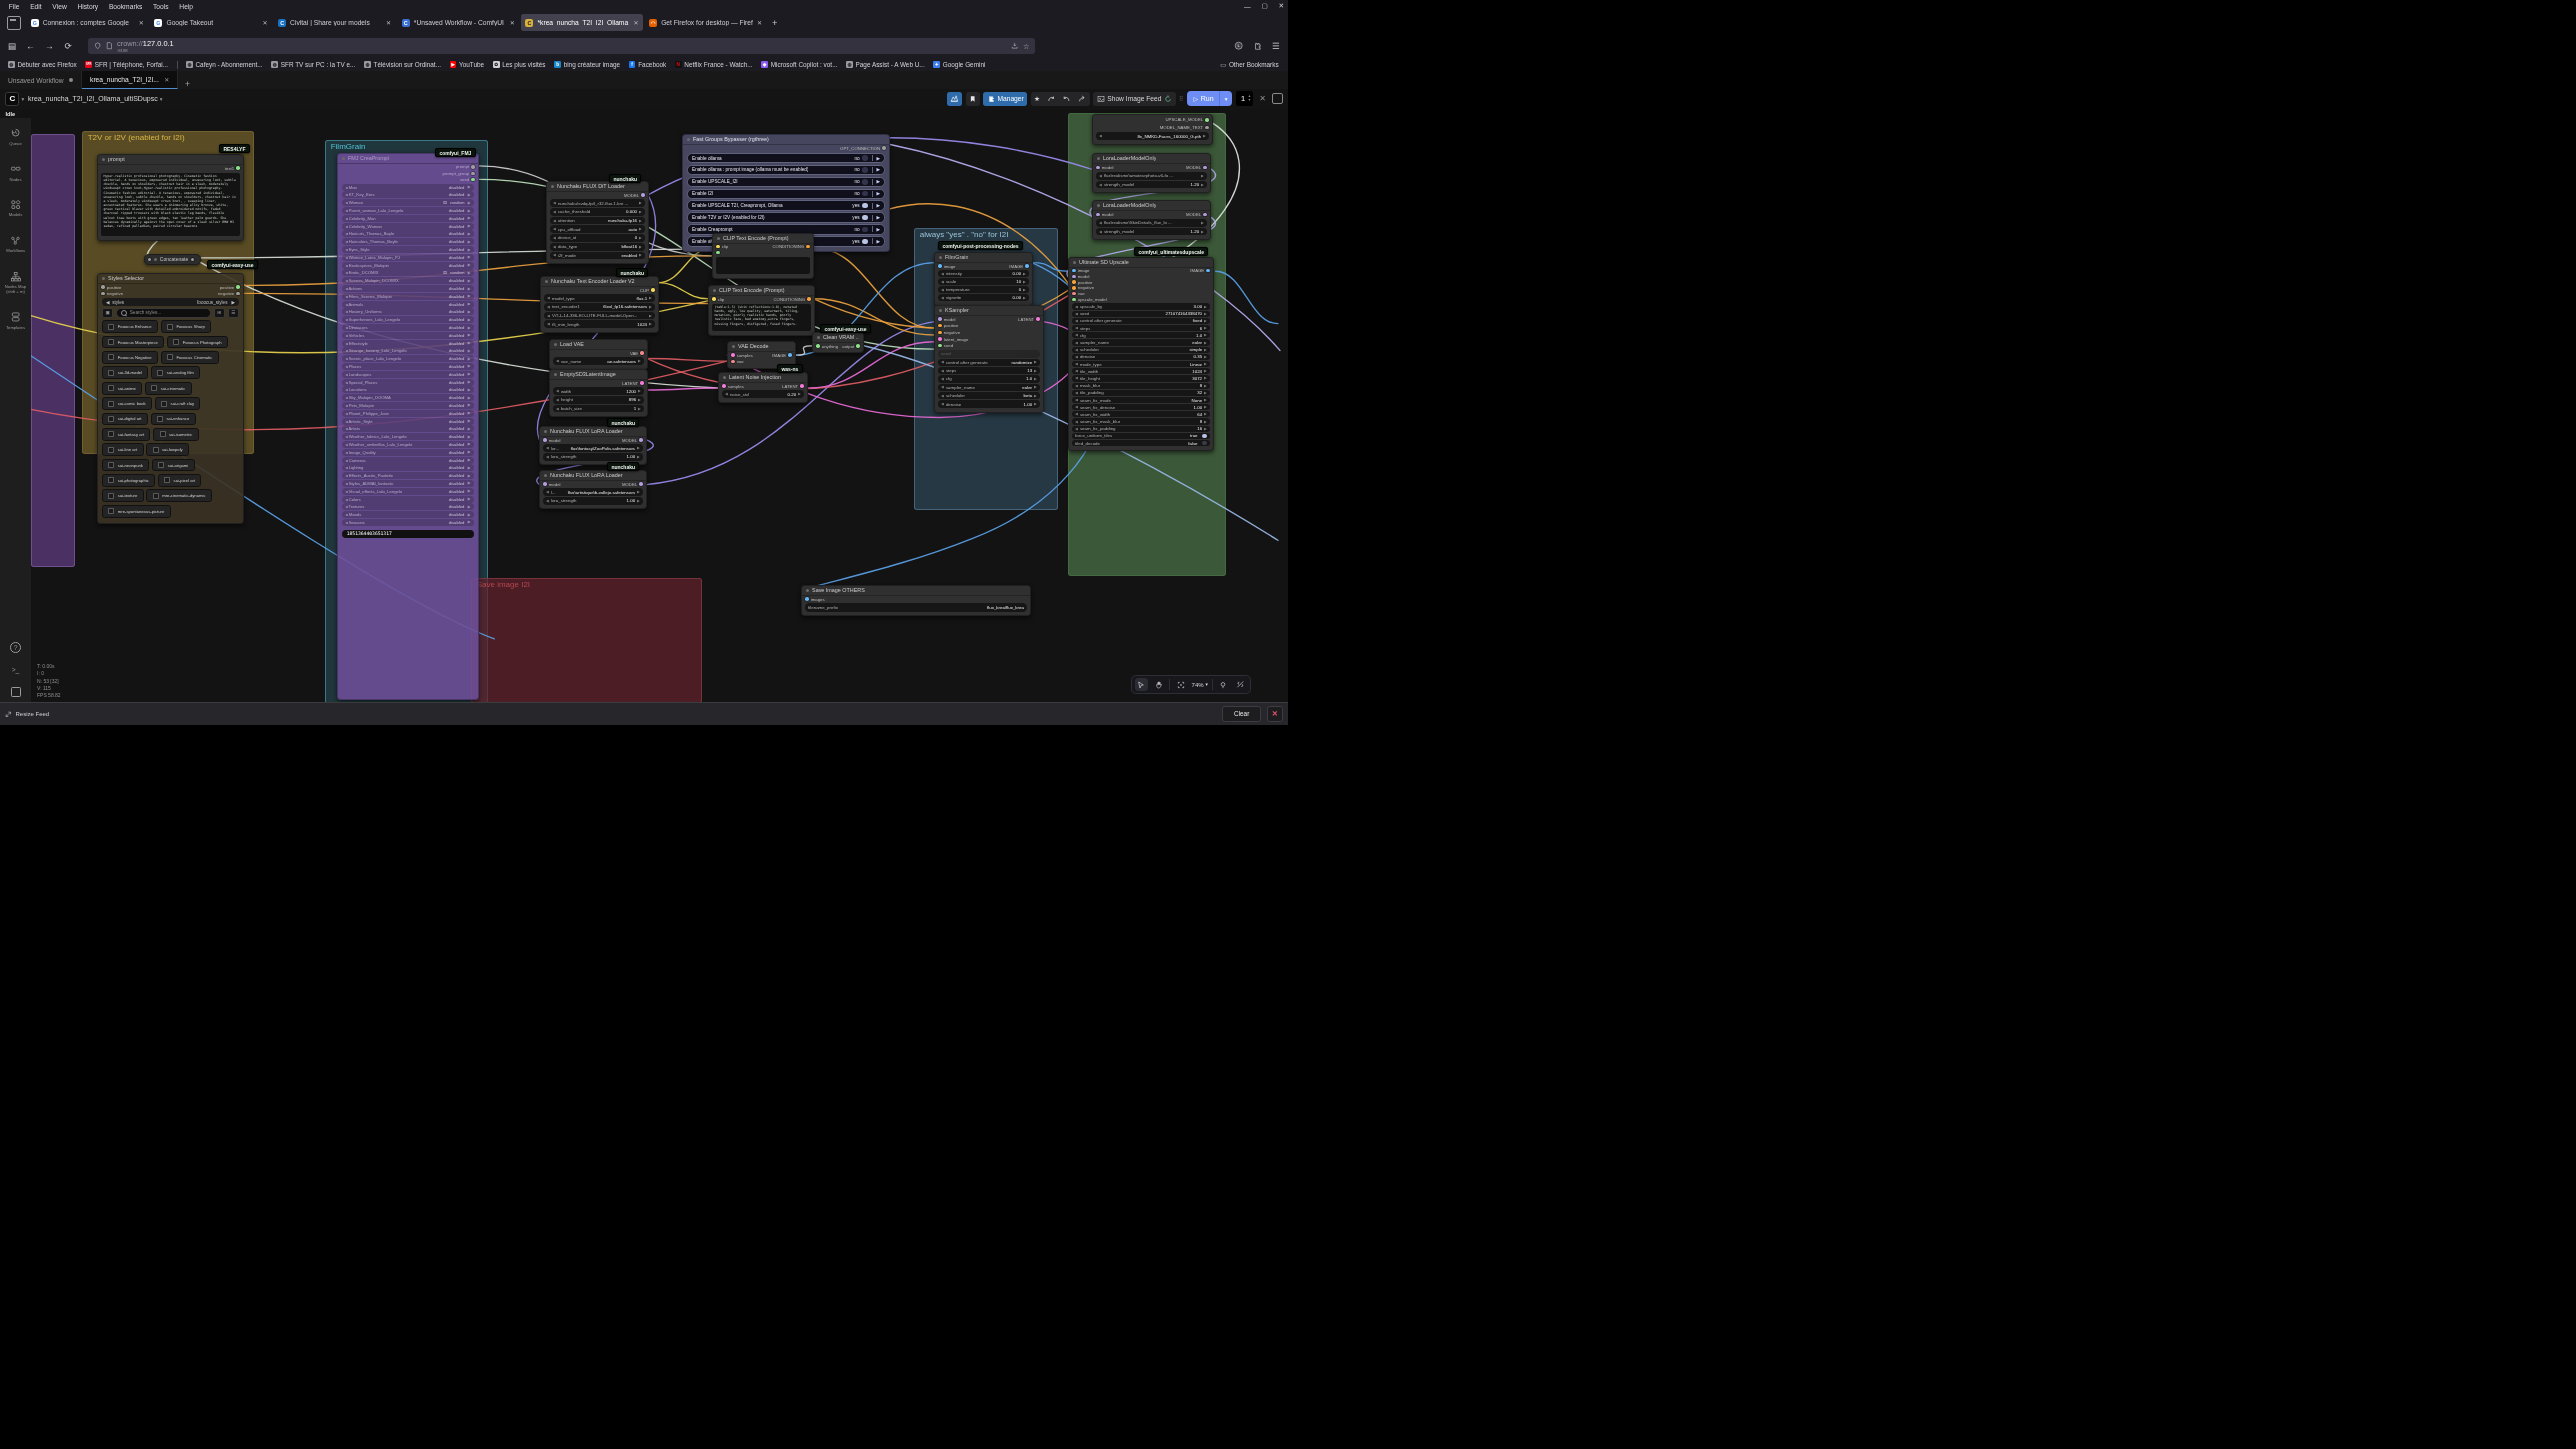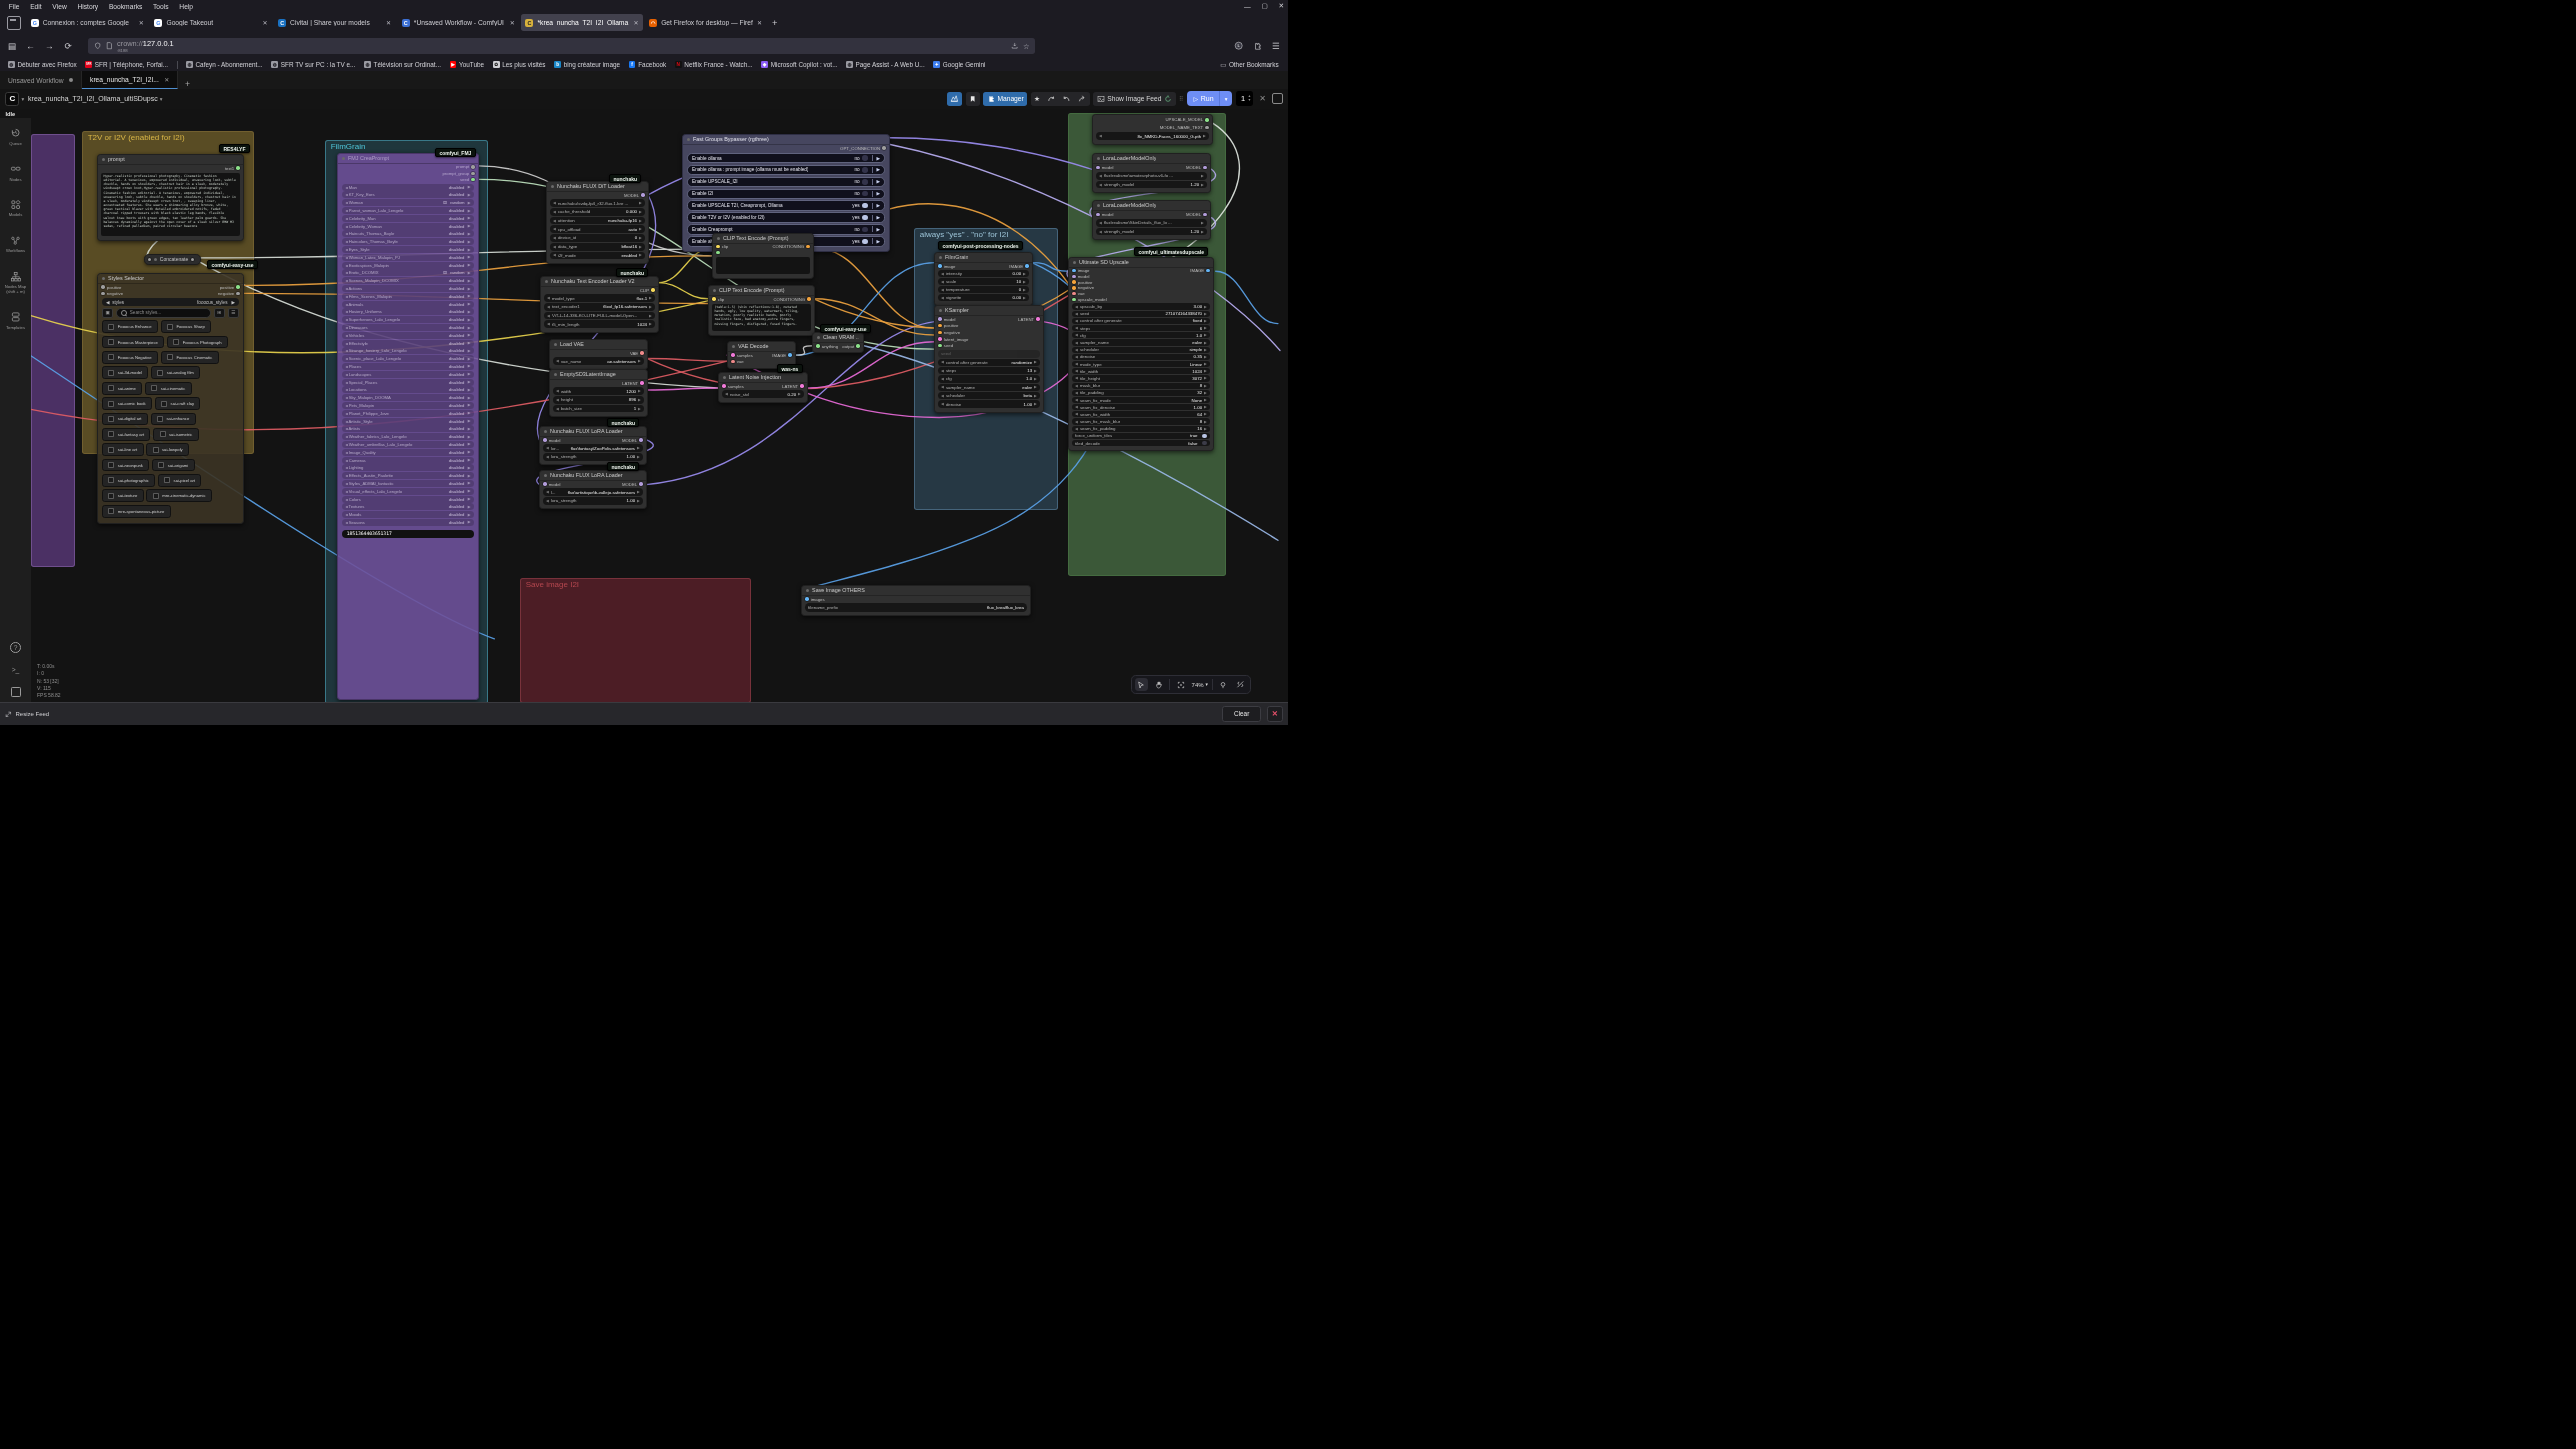--- a/index.html
+++ b/index.html
@@ -420,21 +420,21 @@
       <div class="group" style="left: 82px; top: 131px; width: 172px; height: 323px; background: rgba(96, 81, 38, 0.92); border: 0.7px solid rgba(120, 100, 50, 0.8);">
         <span class="gtitle" style="color: rgb(217, 182, 71);">T2V or I2V (enabled for I2I)</span>
       </div>
       <div class="group" style="left: 325px; top: 140px; width: 163px; height: 564px; background: rgba(42, 84, 94, 0.55); border: 0.7px solid rgba(70, 150, 170, 0.7);">
         <span class="gtitle" style="color: rgb(79, 195, 214);">FilmGrain</span>
       </div>
       <div class="group" style="left: 914px; top: 228px; width: 144px; height: 282px; background: rgba(52, 82, 102, 0.6); border: 0.7px solid rgba(90, 130, 160, 0.6);">
         <span class="gtitle" style="color: rgb(156, 195, 214);">always "yes" . "no" for I2I</span>
       </div>
       <div class="group" style="left: 1068px; top: 113px; width: 158px; height: 463px; background: rgba(62, 92, 58, 0.94); border: 0.7px solid rgba(70, 110, 65, 0.9);"></div>
-      <div class="group" style="left: 520px; top: 578px; width: 231px; height: 125px; background: rgba(96, 34, 44, 0.75); border: 0.7px solid rgba(140, 60, 70, 0.7);">
+      <div class="group" style="left: 471px; top: 578px; width: 231px; height: 125px; background: rgba(96, 34, 44, 0.75); border: 0.7px solid rgba(140, 60, 70, 0.7);">
         <span class="gtitle" style="color: rgb(181, 71, 79);">Save image I2I</span>
       </div>
       <svg width="1288" height="725" style="position: absolute; left: 0px; top: 0px;" viewBox="0 0 1920 1080">
         <path d="M360,251 C372,318 232,328 218,383" fill="none" stroke="#d8ded8" stroke-width="2" stroke-linecap="round" opacity="0.92"></path>
         <path d="M287,384 C635.75,384 713.25,371 1062,371" fill="none" stroke="#d8ded8" stroke-width="2" stroke-linecap="round" opacity="0.92"></path>
         <path d="M287,384 C520,520 830,565 1071,578" fill="none" stroke="#d8ded8" stroke-width="2" stroke-linecap="round" opacity="0.92"></path>
         <path d="M713,247 C870.05,247 904.95,381 1062,381" fill="none" stroke="#cfcfcf" stroke-width="2" stroke-linecap="round" opacity="0.92"></path>
         <path d="M713,267 C1018.55,267 1086.45,520 1392,520" fill="none" stroke="#bfe3bf" stroke-width="2" stroke-linecap="round" opacity="0.92"></path>
         <path d="M966,290 C1035,420 770,565 804,655" fill="none" stroke="#9a8cf0" stroke-width="2" stroke-linecap="round" opacity="0.92"></path>
         <path d="M963,655 C1030,682 765,692 804,722" fill="none" stroke="#9a8cf0" stroke-width="2" stroke-linecap="round" opacity="0.92"></path>

